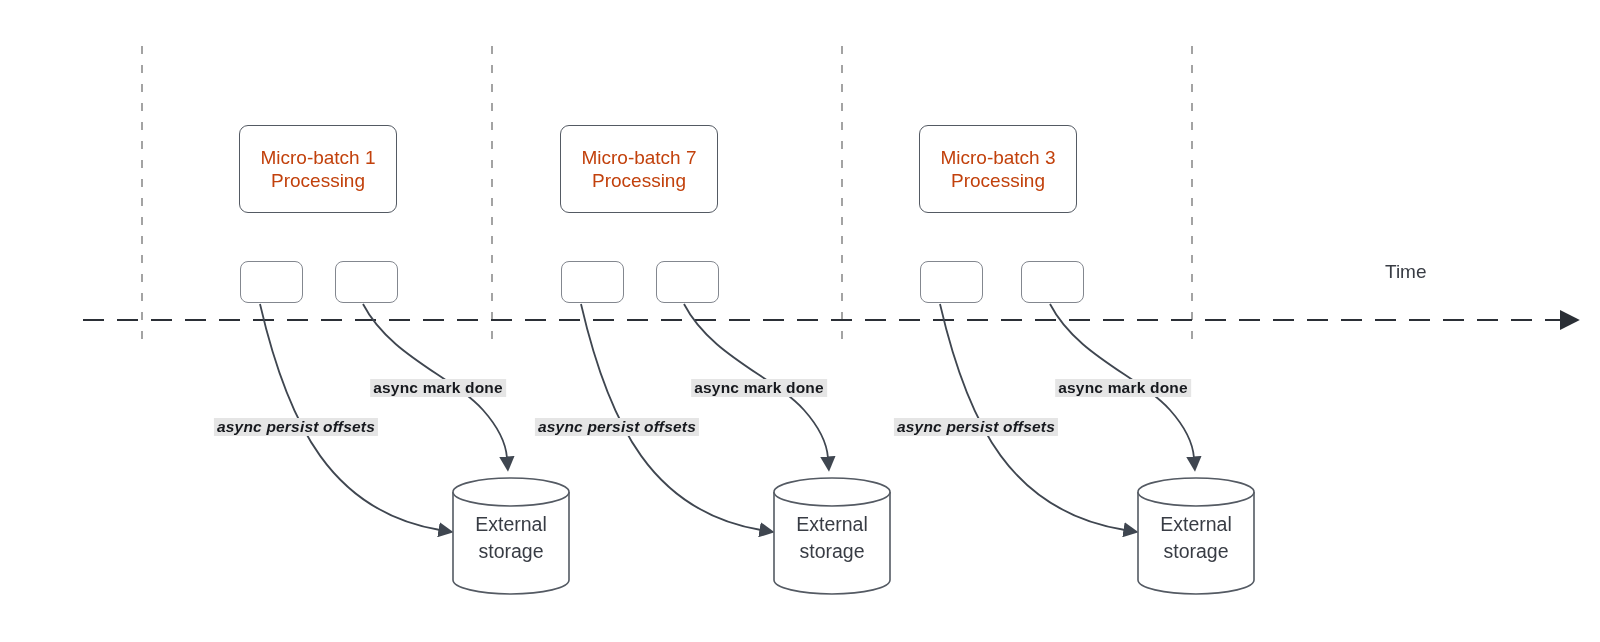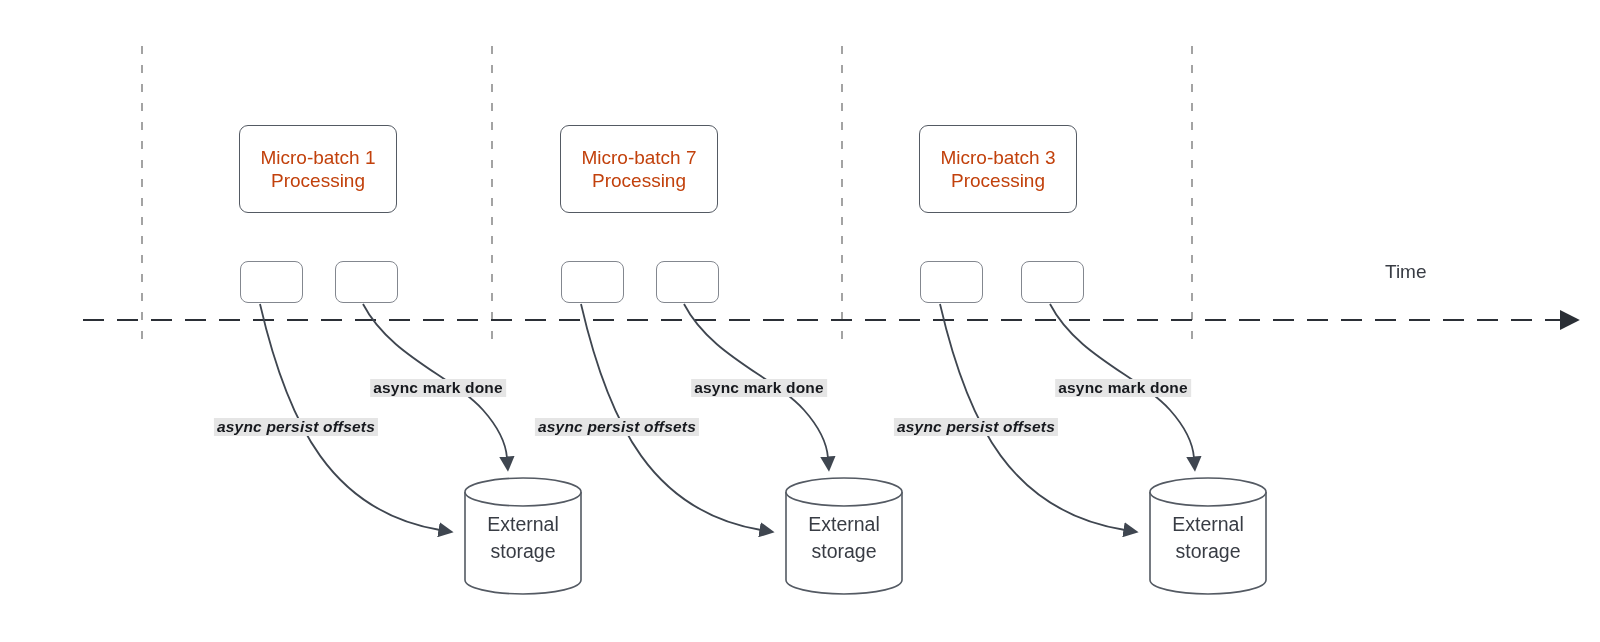--- a/index.html
+++ b/index.html
@@ -37,21 +37,21 @@
     transform:translateX(-50%);
     font-size:15.5px;font-weight:bold;color:#16181d;
     background:#e5e5e5;padding:0 3px;white-space:nowrap;
     letter-spacing:0.2px;
   }
   .persist-label{left:57px;top:418px;font-style:italic;}
   .markdone-label{left:199px;top:379px;}
   .g3 .markdone-label{left:204px;}
 
   .cylinder{
-    position:absolute;left:213px;top:477px;width:118px;height:118px;margin-left:12px;
+    position:absolute;left:213px;top:477px;width:118px;height:118px;
   }
   .g3 .cylinder{left:218px;}
   .cyl-svg{position:absolute;left:0;top:0;}
   .cyl-text{
     position:absolute;left:0;top:34px;width:118px;
     display:flex;flex-direction:column;align-items:center;
     color:#383c44;font-size:19.5px;line-height:27px;text-align:center;
   }
   .time-label{
     position:absolute;left:1364px;top:261px;

